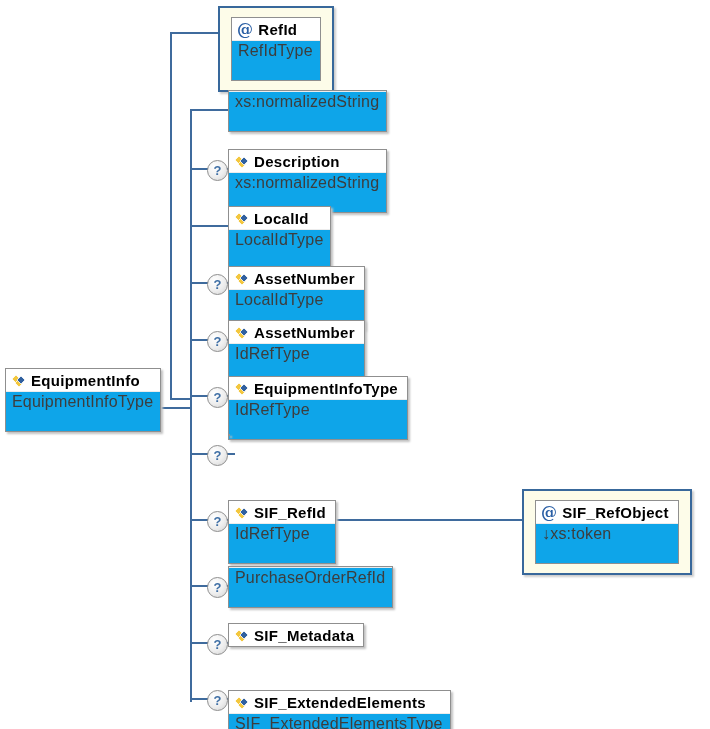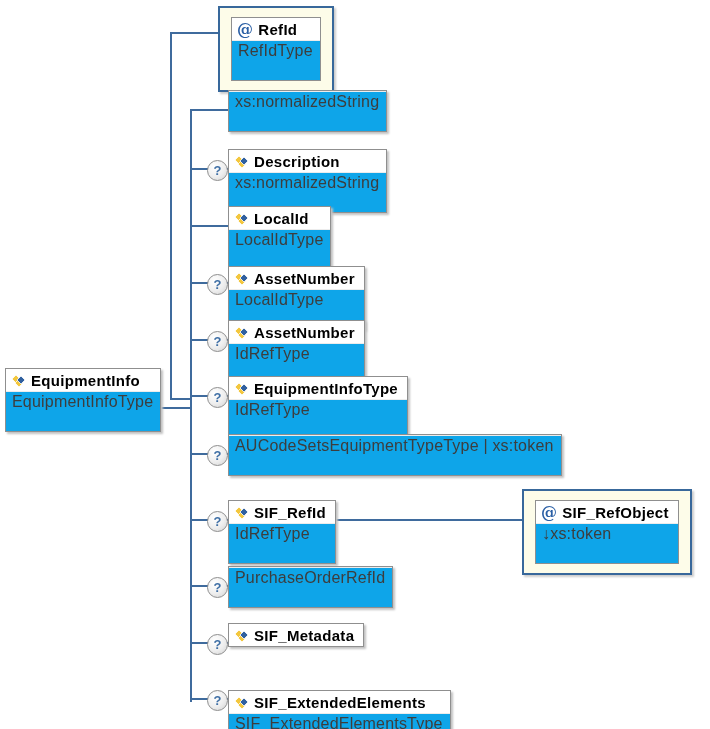--- a/index.html
+++ b/index.html
@@ -173,21 +173,20 @@
       </span>
       <span>EquipmentInfoType</span>
     </div>
     <div class="strip">IdRefType</div>
   </div>
 
   <div class="qcircle" style="left:207px;top:445px">
       <span>?</span>
     </div>
   <div class="ebox" style="left:228px;top:434px">
-    <div class="strip">AUCodeSetsEquipmentTypeType | xs:token</div>
   </div>
 
   <div class="qcircle" style="left:207px;top:511px">
       <span>?</span>
     </div>
   <div class="ebox" style="left:228px;top:500px">
     <div class="title">
       <span class="eicon">
         <svg viewBox="0 0 15 13" width="15" height="13">
             <polygon points="1,5 5,1 9,5 5,9" fill="#f3c73e" stroke="#fff" stroke-width="0.8"></polygon>

